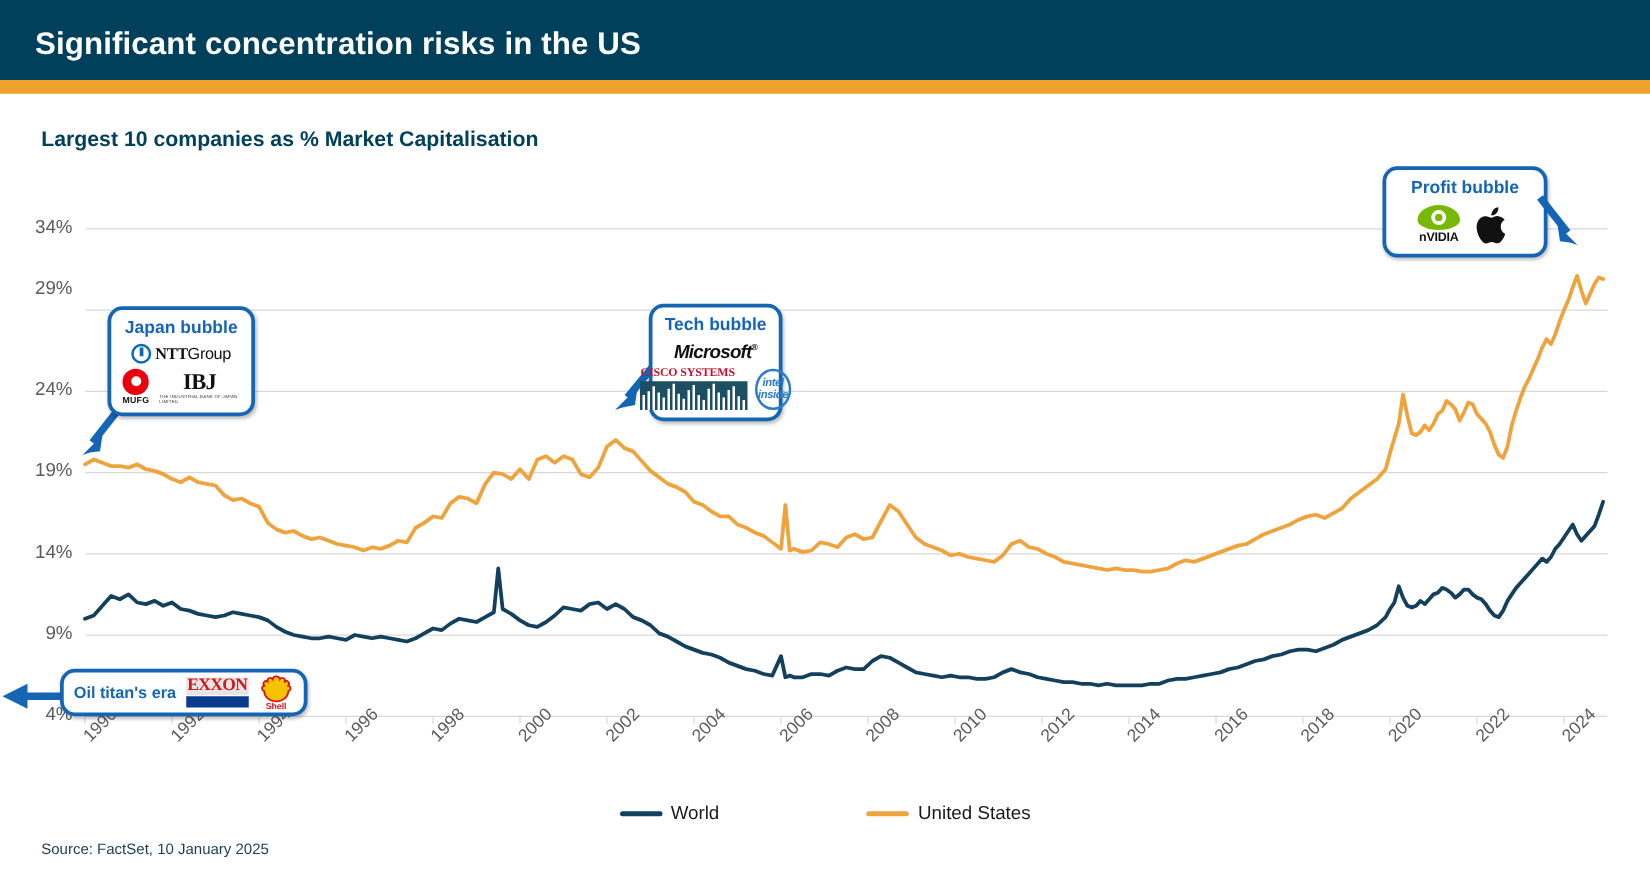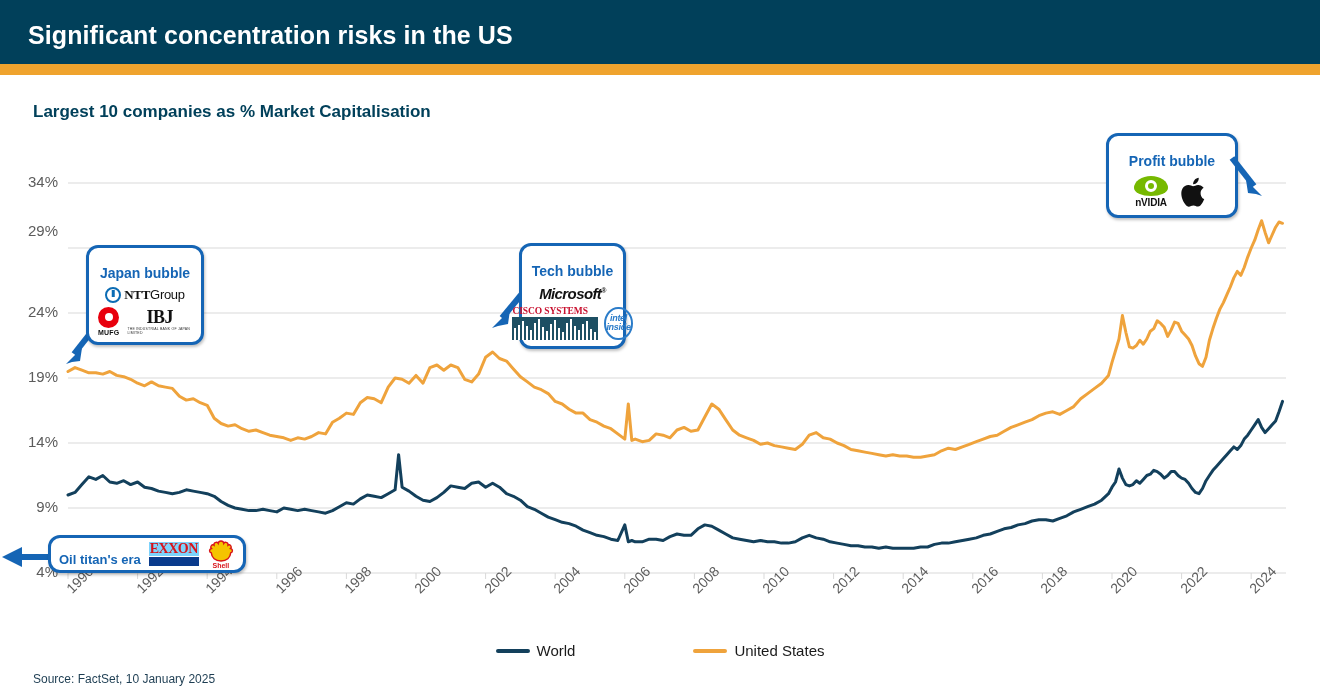--- a/index.html
+++ b/index.html
@@ -31,21 +31,21 @@
   .lg-item{display:flex;align-items:center;gap:7px;}
   .lg-swatch{width:34px;height:4px;border-radius:2px;}
   .lg-text{font-size:15px;color:#1a1a1a;}
 
   
   .source{position:absolute;left:33px;top:672px;font-size:12px;color:#1d3d52;}
 
   
   .callout{position:absolute;background:#ffffff;border:3px solid #1565b5;border-radius:12px;
            box-shadow:1px 2px 3px rgba(0,0,0,.25);padding:5px 9px 6px 9px;box-sizing:border-box;}
-  .callout-title{font-size:14px;font-weight:bold;color:#1565b5;text-align:center;white-space:nowrap;line-height:1.25;margin-top:12px;}
+  .callout-title{font-size:14px;font-weight:bold;color:#1565b5;text-align:center;white-space:nowrap;line-height:1.25;}
   .logo-row{display:flex;align-items:center;justify-content:center;gap:9px;margin-top:4px;}
 
   
   .ntt{display:flex;align-items:center;gap:3px;}
   .ntt-mark{width:16px;height:16px;border-radius:50%;border:2.5px solid #0b6cb4;position:relative;box-sizing:border-box;}
   .ntt-mark::after{content:"";position:absolute;left:50%;top:1px;width:2.5px;height:7px;background:#0b6cb4;transform:translateX(-50%);}
   .ntt-txt{font-size:13px;font-weight:bold;color:#111;letter-spacing:-.3px;font-family:"Liberation Serif",serif;}
   .ntt-txt .g{font-family:"Liberation Sans",sans-serif;font-weight:normal;}
 
   .mufg{display:flex;flex-direction:column;align-items:center;}
@@ -68,21 +68,21 @@
   .intel-t{font-size:9px;font-style:italic;font-weight:bold;color:#2b7cc9;line-height:.95;letter-spacing:-.3px;}
 
   .nvidia{display:flex;flex-direction:column;align-items:center;}
   .nv-eye{width:34px;height:20px;background:#76b900;border-radius:50% 50% 50% 50%/60% 60% 40% 40%;position:relative;display:flex;align-items:center;justify-content:center;}
   .nv-eye::after{content:"";width:12px;height:12px;border-radius:50%;border:3px solid #ffffff;box-sizing:border-box;}
   .nv-txt{font-size:10px;font-weight:bold;color:#111;letter-spacing:-.2px;margin-top:1px;}
 
   .apple{width:30px;height:34px;position:relative;}
 
   .exxon{width:60px;}
-  .ex-top{background:#7dd3fc;text-align:center;font-size:14px;font-weight:bold;color:#d8131a;line-height:1.05;font-family:"Liberation Serif",serif;letter-spacing:-.5px;position:relative;}
+  .ex-top{background:#e5e5e5;text-align:center;font-size:14px;font-weight:bold;color:#d8131a;line-height:1.05;font-family:"Liberation Serif",serif;letter-spacing:-.5px;position:relative;}
   .ex-bot{height:9px;background:#0a3b8c;margin-top:1px;}
 
   .shell{display:flex;flex-direction:column;align-items:center;width:34px;}
   .shell-txt{font-size:7px;font-weight:bold;color:#d8131a;margin-top:-2px;}
 
   .arrow{position:absolute;}
 </style>
 </head>
 <body>
 

